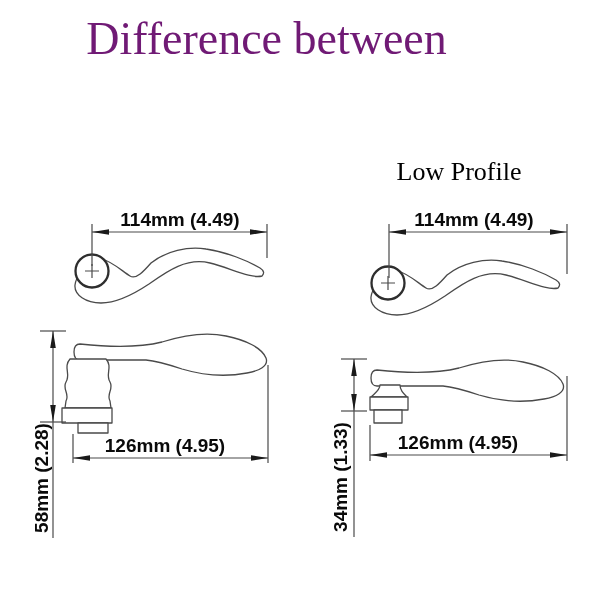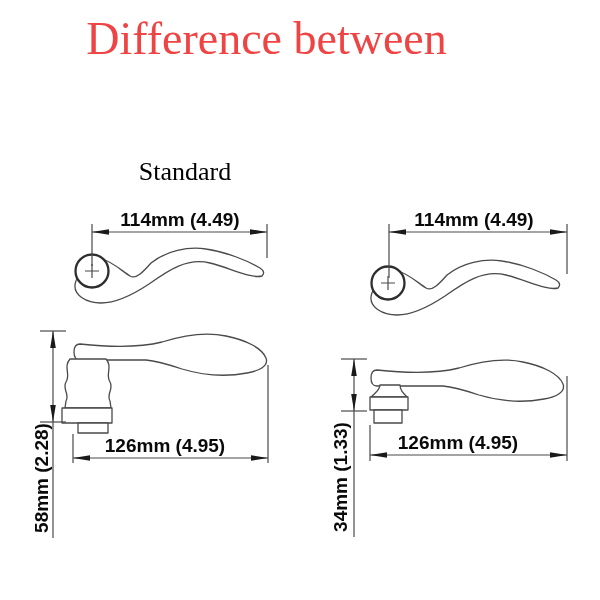--- a/index.html
+++ b/index.html
@@ -1,40 +1,40 @@
 <!DOCTYPE html>
 <html style="--bg: #ffffff; --line: #4a4a4a; --rose: #2e2e2e;"><head>
 <meta charset="utf-8">
 <style>
   html,body{margin:0;padding:0;}
   #stage{position:relative;width:600px;height:600px;background:var(--bg,#fff);overflow:hidden;
          font-family:"Liberation Serif",serif;}
   .title{position:absolute;left:0;top:15px;width:533px;text-align:center;
-         font-size:46px;line-height:47px;color:#ef4444;letter-spacing:0px;}
+         font-size:46px;line-height:47px;color:#701a75;letter-spacing:0px;}
   .col-label{position:absolute;top:157px;transform:translateX(-50%);
          font-size:26px;color:#000;white-space:nowrap;}
   .col-label.std{left:185px;}
   .col-label.low{left:459px;}
   svg{position:absolute;left:0;top:0;}
   .shape{fill:#fff;stroke:var(--line,#4a4a4a);stroke-width:1.3;stroke-linejoin:round;}
   .ln{fill:none;stroke:var(--line,#4a4a4a);stroke-width:1.2;}
   .rose{fill:#fff;stroke:var(--rose,#2e2e2e);stroke-width:2.3;}
   .arrow{fill:#1a1a1a;stroke:none;}
   .dimtext{font-family:"Liberation Sans",sans-serif;font-weight:bold;font-size:19px;fill:#0a0a0a;}
 </style>
 </head>
 <body>
 
 <div id="stage">
 
   <div class="title">
     <div>Difference between</div>
   </div>
 
-  <div class="col-label std">Standard</div>
+  <div class="col-label low">Low Profile</div>
 
   <svg width="600" height="600" viewBox="0 0 600 600">
 
     <g>
       <path class="shape" d="
         M 100 258
         C 113 262, 122 271, 130 276
         C 136 280, 144 271, 151 263
         C 166 251, 188 246, 206 249
         C 227 252, 248 261, 260 268

